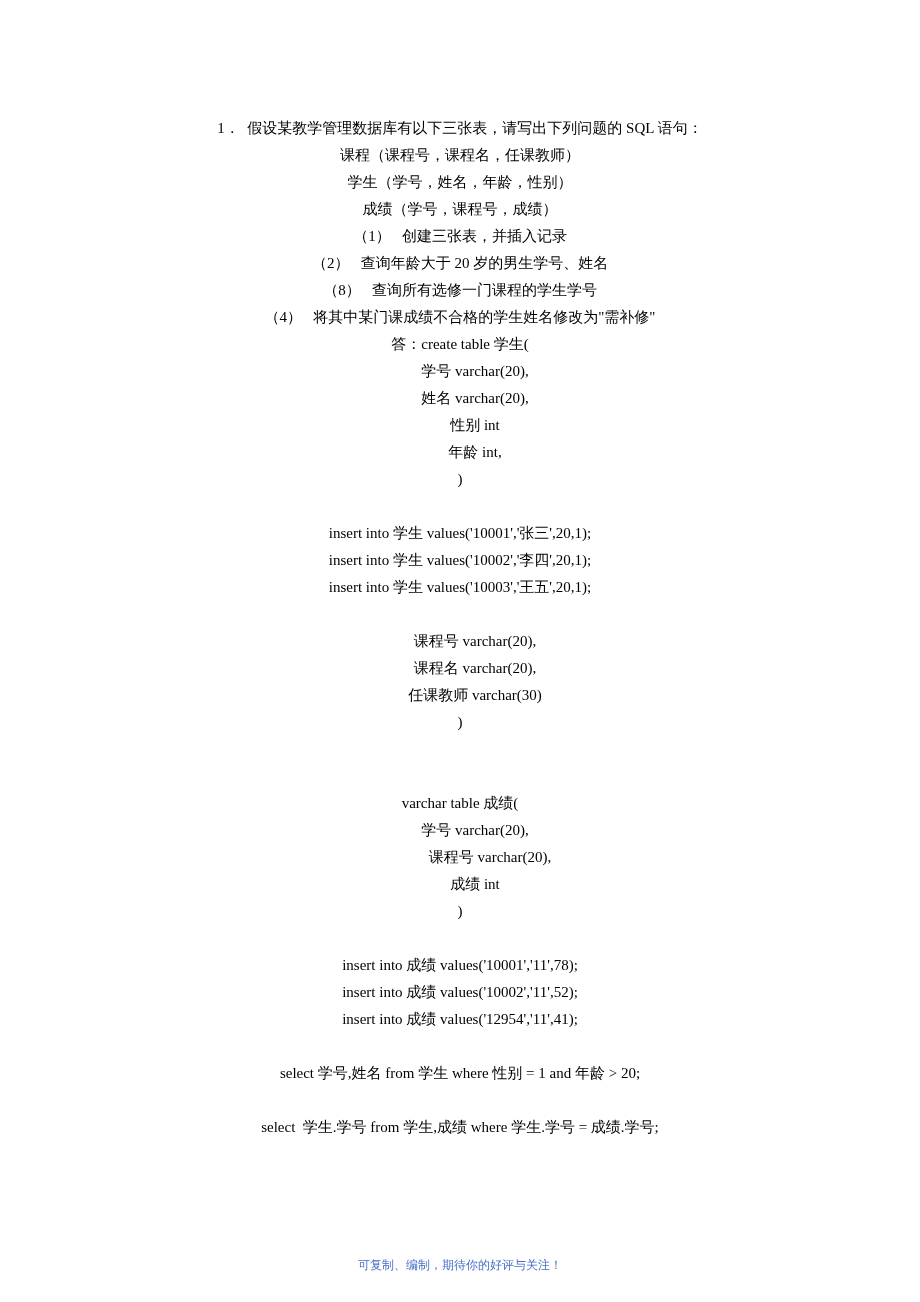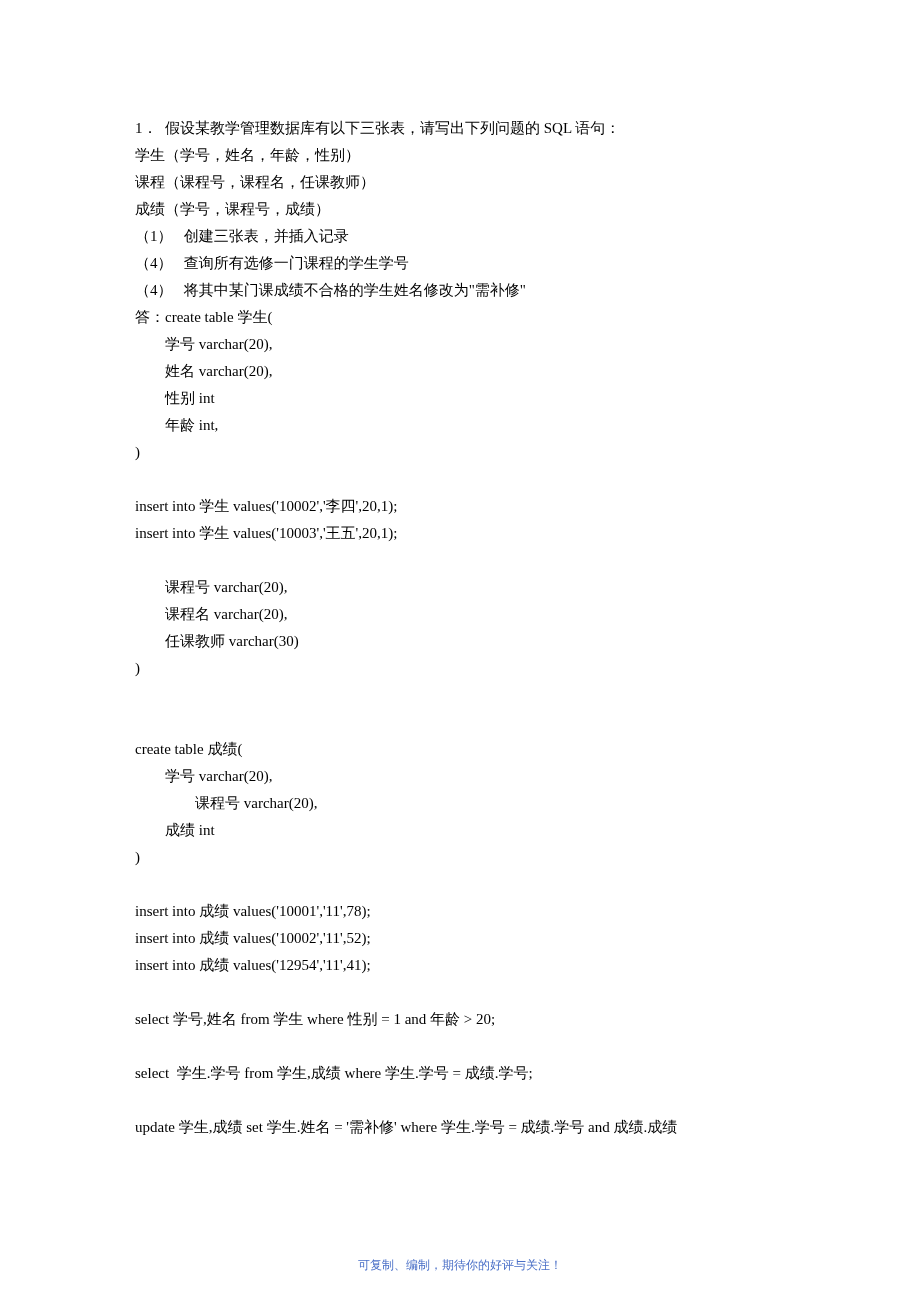--- a/index.html
+++ b/index.html
@@ -12,20 +12,21 @@
       position: relative;
     }
     .content {
       padding: 115px 135px 40px 135px;
       font-size: 15px;
       line-height: 27px;
       color: #000000;
     }
     .line {
       white-space: pre;
+      text-align: center;
     }
     .indent1 {
       padding-left: 30px;
     }
     .indent2 {
       padding-left: 60px;
     }
     .blank {
       height: 27px;
     }
@@ -37,52 +38,53 @@
       font-size: 12px;
       color: #4a6fc7;
       font-family: "SimSun", "宋体", serif;
     }
   </style>
 </head>
 <body>
 
 <div class="content">
   <div class="line">1．  假设某教学管理数据库有以下三张表，请写出下列问题的 SQL 语句：</div>
+  <div class="line">课程（课程号，课程名，任课教师）</div>
   <div class="line">学生（学号，姓名，年龄，性别）</div>
-  <div class="line">课程（课程号，课程名，任课教师）</div>
   <div class="line">成绩（学号，课程号，成绩）</div>
   <div class="line">（1）   创建三张表，并插入记录</div>
-  <div class="line">（4）   查询所有选修一门课程的学生学号</div>
+  <div class="line">（2）   查询年龄大于 20 岁的男生学号、姓名</div>
+  <div class="line">（8）   查询所有选修一门课程的学生学号</div>
   <div class="line">（4）   将其中某门课成绩不合格的学生姓名修改为"需补修"</div>
   <div class="line">答：create table 学生(</div>
   <div class="line indent1">学号 varchar(20),</div>
   <div class="line indent1">姓名 varchar(20),</div>
   <div class="line indent1">性别 int</div>
   <div class="line indent1">年龄 int,</div>
   <div class="line">)</div>
   <div class="blank"></div>
+  <div class="line">insert into 学生 values('10001','张三',20,1);</div>
   <div class="line">insert into 学生 values('10002','李四',20,1);</div>
   <div class="line">insert into 学生 values('10003','王五',20,1);</div>
   <div class="blank"></div>
   <div class="line indent1">课程号 varchar(20),</div>
   <div class="line indent1">课程名 varchar(20),</div>
   <div class="line indent1">任课教师 varchar(30)</div>
   <div class="line">)</div>
   <div class="blank"></div>
   <div class="blank"></div>
-  <div class="line">create table 成绩(</div>
+  <div class="line">varchar table 成绩(</div>
   <div class="line indent1">学号 varchar(20),</div>
   <div class="line indent2">课程号 varchar(20),</div>
   <div class="line indent1">成绩 int</div>
   <div class="line">)</div>
   <div class="blank"></div>
   <div class="line">insert into 成绩 values('10001','11',78);</div>
   <div class="line">insert into 成绩 values('10002','11',52);</div>
   <div class="line">insert into 成绩 values('12954','11',41);</div>
   <div class="blank"></div>
   <div class="line">select 学号,姓名 from 学生 where 性别 = 1 and 年龄 &gt; 20;</div>
   <div class="blank"></div>
   <div class="line">select  学生.学号 from 学生,成绩 where 学生.学号 = 成绩.学号;</div>
   <div class="blank"></div>
-  <div class="line">update 学生,成绩 set 学生.姓名 = '需补修' where 学生.学号 = 成绩.学号 and 成绩.成绩</div>
 </div>
 
 <div class="footer">可复制、编制，期待你的好评与关注！</div>
 
 </body></html>

